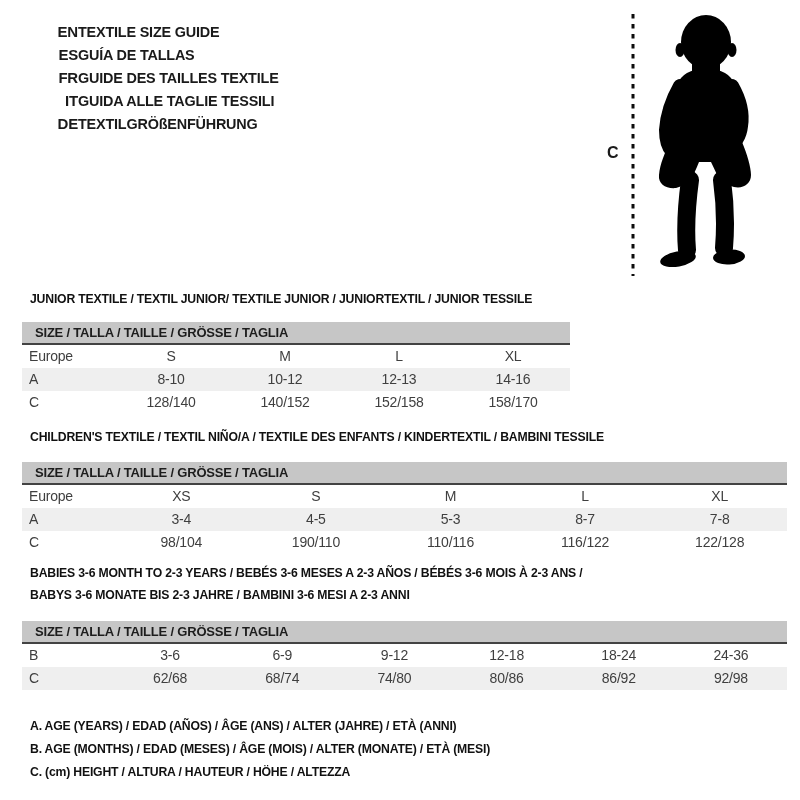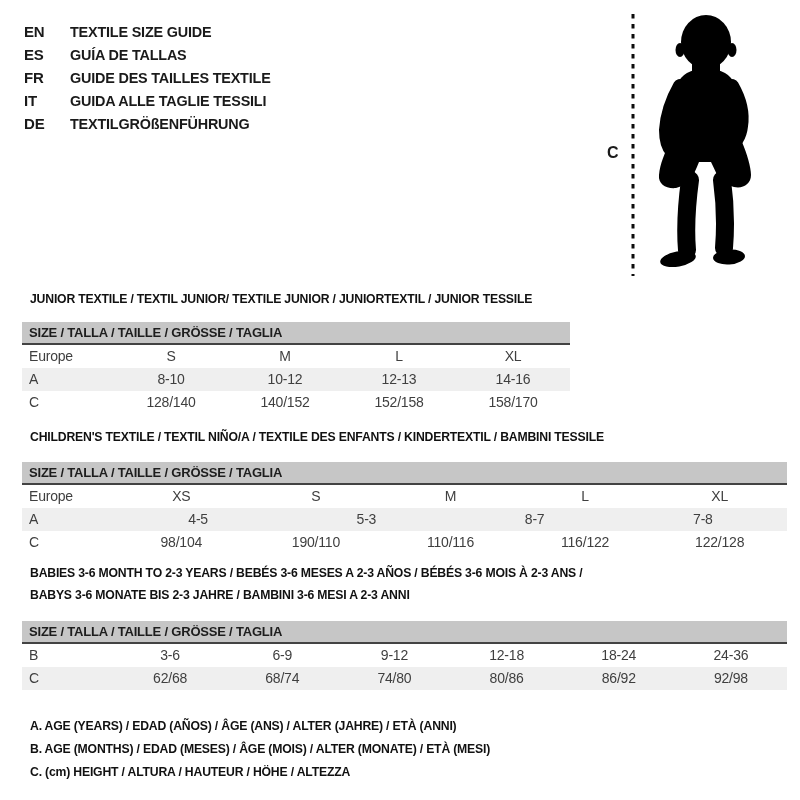--- a/index.html
+++ b/index.html
@@ -2,34 +2,34 @@
 <html><head>
 <meta charset="utf-8">
 <style>
   html,body{margin:0;padding:0;}
   body{
     width:800px;height:800px;background:#ffffff;position:relative;overflow:hidden;
     font-family:"Liberation Sans",sans-serif;color:#1a1a1a;
     -webkit-font-smoothing:antialiased;
   }
   
-  .lang-block{position:absolute;left:24px;top:20px;}
+  .lang-block{position:absolute;left:32px;top:20px;text-align:right;}
   .lang-row{display:flex;height:23px;line-height:23px;}
   .lang-code{width:46px;font-weight:700;font-size:15px;letter-spacing:-.2px;}
   .lang-title{font-weight:700;font-size:15px;letter-spacing:-.2px;transform:scaleX(.96);transform-origin:0 50%;white-space:nowrap;}
   
   .figure-svg{position:absolute;left:600px;top:4px;width:185px;height:280px;}
   .figure-label{position:absolute;left:607px;top:144px;font-weight:700;font-size:16px;}
   
   .sec-title{position:absolute;left:30px;font-weight:700;font-size:13px;letter-spacing:-.2px;
     transform:scaleX(.94);transform-origin:0 50%;white-space:nowrap;color:#111;}
   
   .tbl{position:absolute;left:22px;}
   .tbl-header{height:21px;line-height:21px;background:#c6c6c6;border-bottom:2px solid #434343;
-    font-weight:700;font-size:13px;padding-left:7px;color:#1d1d1d;letter-spacing:-.2px;white-space:nowrap;}
+    font-weight:700;font-size:13px;padding-left:13px;color:#1d1d1d;letter-spacing:-.2px;white-space:nowrap;}
   .trow{display:flex;height:23px;line-height:23px;font-size:14px;color:#3f3f3f;letter-spacing:-.2px;}
   .trow.alt{background:#efefef;}
   .tlbl{width:92px;padding-left:7px;box-sizing:border-box;text-align:left;}
   .tcell{flex:1;text-align:center;}
   
   .footnotes{position:absolute;left:30px;top:714px;}
   .fn-line{height:23px;line-height:23px;font-weight:700;font-size:13px;letter-spacing:-.2px;
     transform:scaleX(.94);transform-origin:0 50%;white-space:nowrap;color:#111;}
 </style>
 </head>
@@ -111,20 +111,21 @@
   <div class="trow">
     <span class="tlbl">Europe</span>
     <span class="tcell">XS</span>
     <span class="tcell">S</span>
     <span class="tcell">M</span>
     <span class="tcell">L</span>
     <span class="tcell">XL</span>
   </div>
   <div class="trow alt">
     <span class="tlbl">A</span>
+    <span class="tcell">3-4</span>
     <span class="tcell">4-5</span>
     <span class="tcell">5-3</span>
     <span class="tcell">8-7</span>
     <span class="tcell">7-8</span>
   </div>
   <div class="trow">
     <span class="tlbl">C</span>
     <span class="tcell">98/104</span>
     <span class="tcell">190/110</span>
     <span class="tcell">110/116</span>

